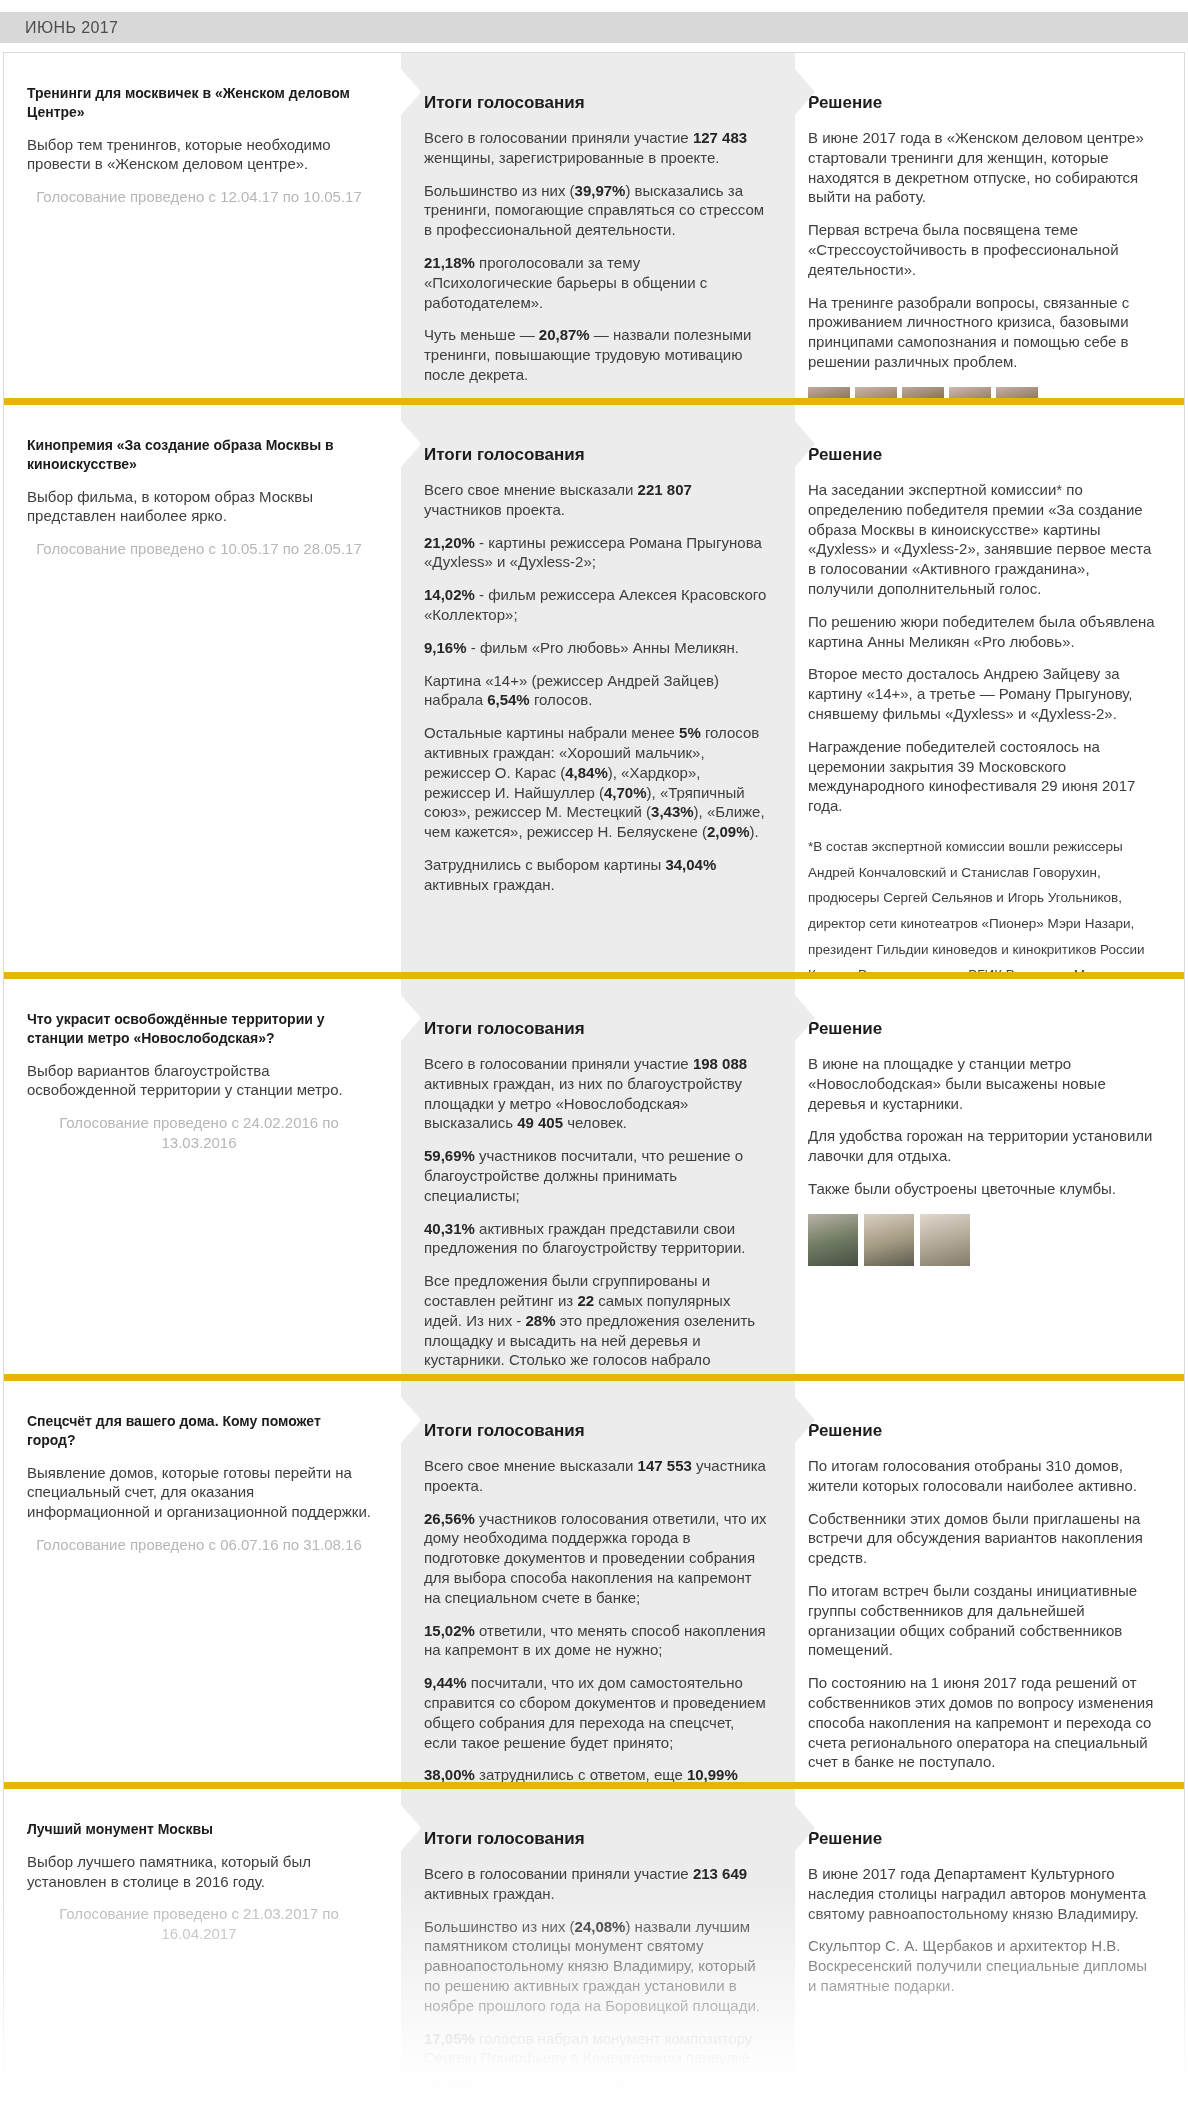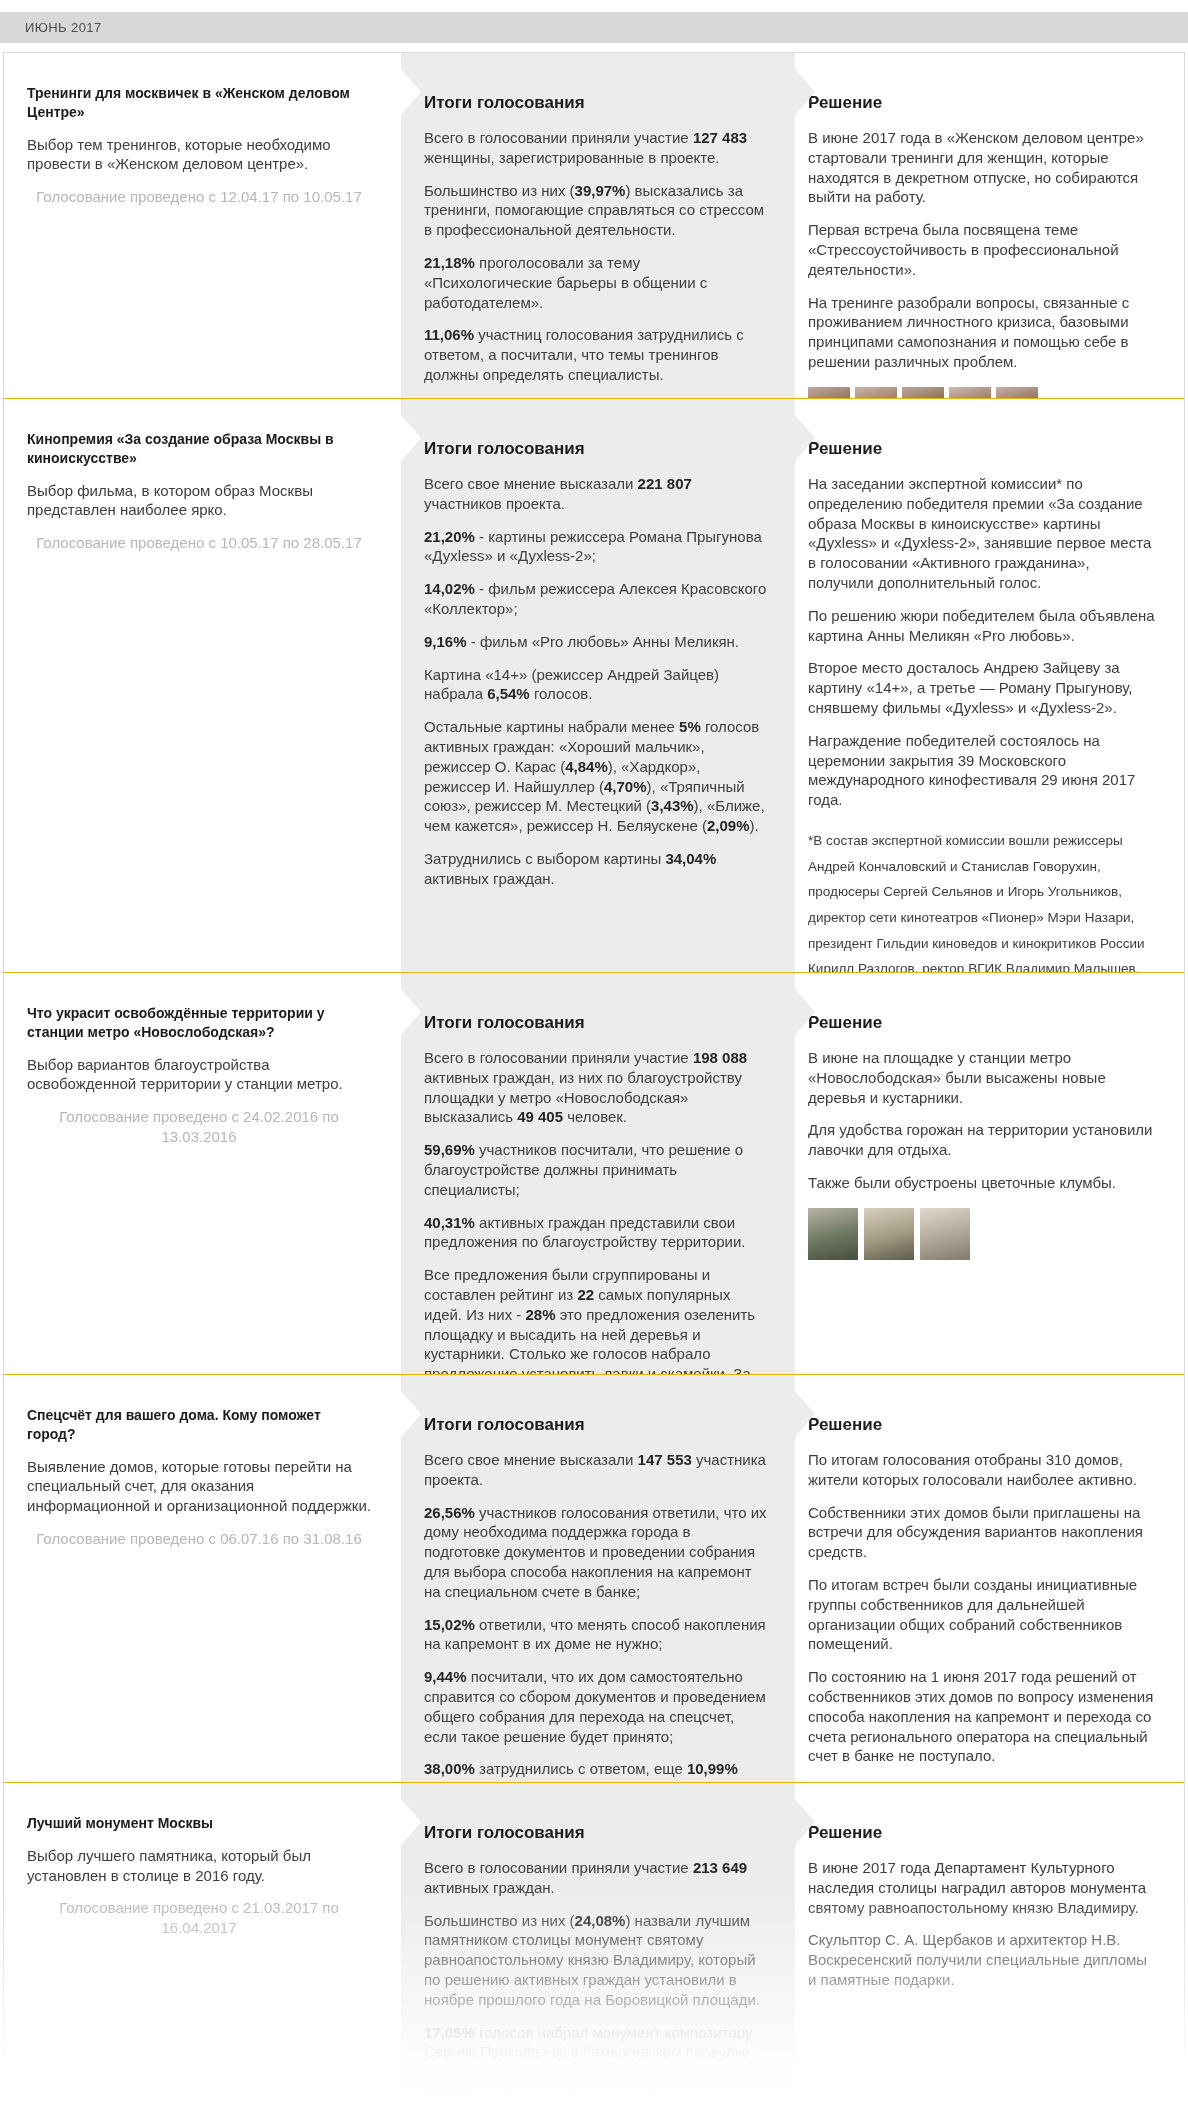--- a/index.html
+++ b/index.html
@@ -10,38 +10,38 @@
     overflow: hidden;
     font-family: "Liberation Sans", "DejaVu Sans", sans-serif;
     color: #3e3e3e;
   }
   .month-bar {
     margin: 12px 0 9px 0;
     height: 31px;
     background: #d8d8d8;
     display: flex; align-items: center;
     padding-left: 25px;
-    font-size: 13px;
+    font-size: 16px;
     letter-spacing: .4px;
     color: #4d4d4d;
   }
   .board {
     margin: 0 3px;
     border: 1px solid #dadada;
     border-bottom: 0;
   }
   .row {
     display: grid;
     grid-template-columns: 397px 394px 1fr;
     position: relative;
     overflow: hidden;
     box-sizing: border-box;
     background: #fff;
   }
-  .row + .row { border-top: 1px solid #eab308; }
+  .row + .row { border-top: 7px solid #eab308; }
   .s1 { height: 345px; }
   .s2 { height: 574px; }
   .s3 { height: 402px; }
   .s4 { height: 408px; }
   .s5 { height: 320px; }
   .col { box-sizing: border-box; overflow: hidden; }
   .col-left  { padding: 31px 30px 18px 23px; }
   .col-mid   { padding: 27px 26px 18px 23px; background: #ececec; }
   .col-right { padding: 27px 28px 18px 13px; }
 
@@ -108,20 +108,21 @@
       <h2 class="topic-title">Тренинги для москвичек в «Женском деловом Центре»</h2>
       <p class="desc">Выбор тем тренингов, которые необходимо провести в «Женском деловом центре».</p>
       <p class="period">Голосование проведено с 12.04.17 по 10.05.17</p>
     </div>
     <div class="col col-mid">
       <h3 class="heading">Итоги голосования</h3>
       <div>
           <p class="para">Всего в голосовании приняли участие <b>127 483</b> женщины, зарегистрированные в проекте.</p>
           <p class="para">Большинство из них (<b>39,97%</b>) высказались за тренинги, помогающие справляться со стрессом в профессиональной деятельности.</p>
           <p class="para"><b>21,18%</b> проголосовали за тему «Психологические барьеры в общении с работодателем».</p>
+          <p class="para">Чуть меньше — <b>20,87%</b> — назвали полезными тренинги, повышающие трудовую мотивацию после декрета.</p>
           <p class="para"><b>11,06%</b> участниц голосования затруднились с ответом, а  посчитали, что темы тренингов должны определять специалисты.</p>
         </div>
     </div>
     <div class="col col-right">
       <h3 class="heading">Решение</h3>
       <div>
           <p class="para">В июне 2017 года в «Женском деловом центре» стартовали тренинги для женщин, которые находятся в декретном отпуске, но собираются выйти на работу.</p>
           <p class="para">Первая встреча была посвящена теме «Стрессоустойчивость в профессиональной деятельности».</p>
           <p class="para">На тренинге разобрали вопросы, связанные с проживанием личностного кризиса, базовыми принципами самопознания и помощью себе в решении различных проблем.</p>
         </div>

